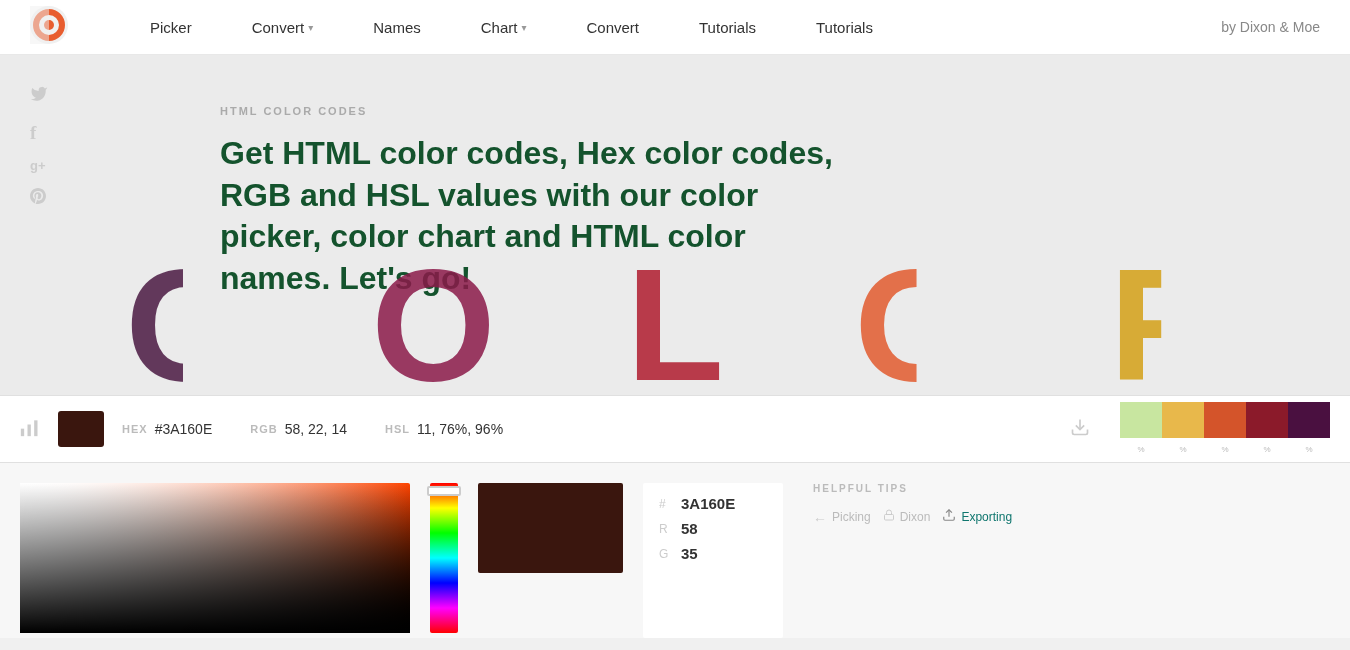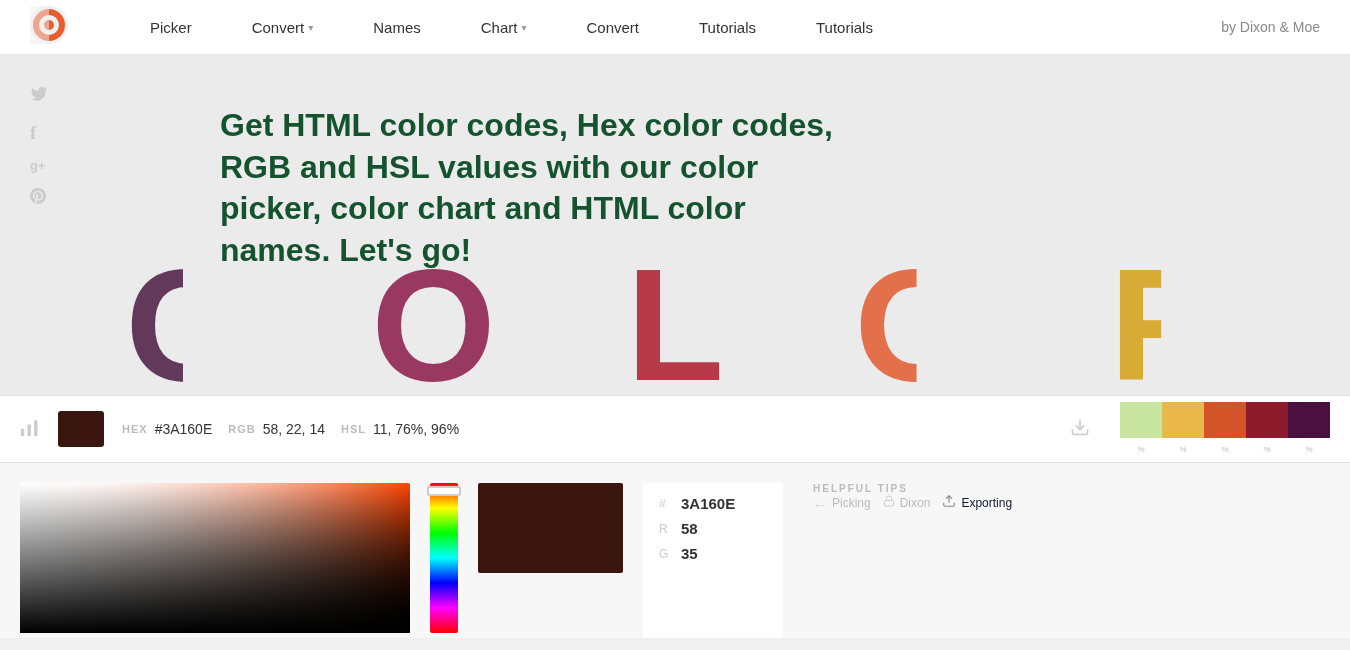--- a/index.html
+++ b/index.html
@@ -128,21 +128,21 @@
       width: 46px;
       height: 36px;
       border-radius: 3px;
       background: #3A160E;
       margin-right: 18px;
       flex-shrink: 0;
     }
     .color-info {
       display: flex;
       align-items: center;
-      gap: 16px;
+      gap: 38px;
       flex: 1;
     }
     .color-info-group {
       display: flex;
       align-items: center;
       gap: 7px;
     }
     .color-info-label {
       font-size: 11px;
       color: #bbb;
@@ -266,40 +266,41 @@
     .helpful-tips {
       flex: 1;
       padding: 0 10px;
     }
     .helpful-tips-title {
       font-size: 10px;
       letter-spacing: 2px;
       color: #bbb;
       font-weight: 600;
       text-transform: uppercase;
+      margin-bottom: 14px;
     }
     .tips-row {
       display: flex;
       gap: 12px;
     }
     .tip-item {
       display: flex;
       align-items: center;
       gap: 5px;
       cursor: pointer;
     }
     .tip-icon {
       font-size: 14px;
       color: #ccc;
     }
     .tip-label {
       font-size: 12px;
       color: #bbb;
     }
-    .tip-label.active { color: #0f172a; font-weight: 500; }
+    .tip-label.active { color: #0f766e; font-weight: 500; }
   </style>
 </head>
 <body>
 
 <nav class="navbar">
 
   <div style="margin-right:30px; cursor:pointer;">
     <svg class="navbar-logo" viewBox="0 0 38 38" xmlns="http://www.w3.org/2000/svg">
       <circle cx="19" cy="19" r="19" fill="#f0f0f0"></circle>
       <circle cx="19" cy="19" r="13" fill="none" stroke="#e85d2f" stroke-width="6"></circle>
@@ -347,20 +348,21 @@
     <span class="social-icon" style="font-size:19px; font-weight:bold; color:#ccc; font-family:serif;">f</span>
     <span class="social-icon" style="font-size:13px; font-weight:bold; color:#ccc;">g+</span>
     <span class="social-icon">
       <svg width="16" height="18" viewBox="0 0 24 24" fill="#ccc">
           <path d="M12 0C5.373 0 0 5.373 0 12c0 5.084 3.163 9.426 7.627 11.174-.105-.949-.2-2.405.042-3.441.218-.937 1.407-5.965 1.407-5.965s-.359-.719-.359-1.782c0-1.668.967-2.914 2.171-2.914 1.023 0 1.518.769 1.518 1.69 0 1.029-.655 2.568-.994 3.995-.283 1.194.599 2.169 1.777 2.169 2.133 0 3.772-2.249 3.772-5.495 0-2.873-2.064-4.882-5.012-4.882-3.414 0-5.418 2.561-5.418 5.207 0 1.031.397 2.138.893 2.738a.36.36 0 01.083.345l-.333 1.36c-.053.22-.174.267-.402.161-1.499-.698-2.436-2.889-2.436-4.649 0-3.785 2.75-7.262 7.929-7.262 4.163 0 7.398 2.967 7.398 6.931 0 4.136-2.607 7.464-6.227 7.464-1.216 0-2.359-.632-2.75-1.378l-.748 2.853c-.271 1.043-1.002 2.35-1.492 3.146C9.57 23.812 10.763 24 12 24c6.627 0 12-5.373 12-12S18.627 0 12 0z"></path>
         </svg>
     </span>
   </div>
 
   <div class="hero-content">
+    <div class="hero-label">HTML Color Codes</div>
     <div class="hero-heading">Get HTML color codes, Hex color codes, RGB and HSL values with our color picker, color chart and HTML color names. Let's go!</div>
   </div>
 
   <div class="big-letters-row">
     <span class="big-letter" style="color:#4a1942; clip-path: inset(0 50% 0 0);">C</span>
     <span class="big-letter" style="color:#8b1a4a;">O</span>
     <span class="big-letter" style="color:#b01c2e;">L</span>
     <span class="big-letter" style="color:#e25b2e; clip-path: inset(0 50% 0 0);">O</span>
     <span class="big-letter" style="color:#d4a017; clip-path: inset(0 55% 0 0);">R</span>
   </div>

